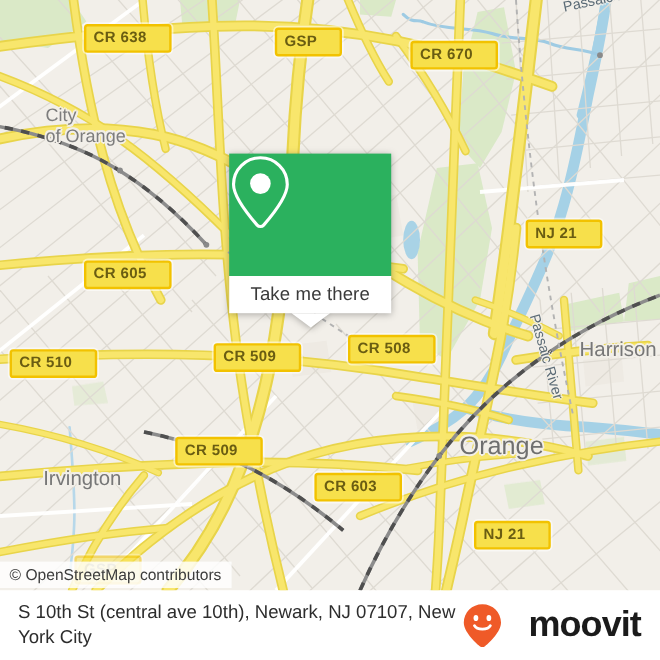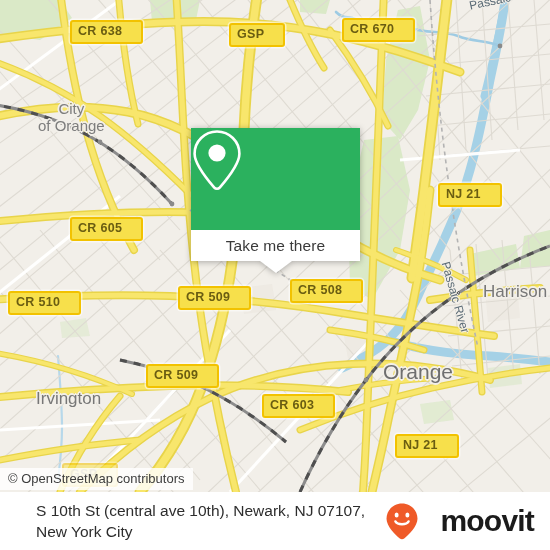--- a/index.html
+++ b/index.html
@@ -53,21 +53,21 @@
     box-shadow:0 0 0 1.5px rgba(255,255,255,.55);
     white-space:nowrap;
     letter-spacing:.3px;
   }
   .shield.dim{opacity:.55;}
 
   
   #popup{
     position:absolute;
     left:191px;top:128px;
-    width:169px;
+    width:135px;
     filter:drop-shadow(0 1px 3px rgba(0,0,0,.30));
   }
   #popup-top{
     height:102px;
     background:#2bb15e;
     display:flex;align-items:center;justify-content:center;
   }
   #popup-pin{display:block;}
   #popup-bottom{
     height:31px;
@@ -98,21 +98,21 @@
     white-space:nowrap;
   }
 
   
   #footer{
     position:absolute;left:0;top:492px;
     width:550px;height:58px;
     background:#ffffff;
     display:flex;align-items:center;
     box-sizing:border-box;
-    padding:0 10px 0 36px;
+    padding:0 10px 0 15px;
   }
   #footer-address{
     flex:1 1 auto;
     font-size:15.5px;
     line-height:21px;
     color:#2d2d2d;
     padding-right:6px;
     max-width:390px;
   }
   #footer-brand{
@@ -371,38 +371,38 @@
           <circle cx="100" cy="142" r="2.4"></circle>
           <circle cx="172" cy="204" r="2.4"></circle>
           <circle cx="454" cy="296" r="2.4"></circle>
           <circle cx="366" cy="380" r="2.4"></circle>
           <circle cx="500" cy="46" r="2.4"></circle>
         </g>
 
       </g>
     </svg>
 
-    <div class="place-label city-sm" style="left:38px;top:100px;text-align:center;">
+    <div class="place-label city-sm" style="left:38px;top:88px;">
       <div>City</div>
       <div>of Orange</div>
     </div>
 
     <div class="place-label city-med" style="left:36px;top:389px;">Irvington</div>
 
     <div class="place-label city-big" style="left:383px;top:360px;">Orange</div>
 
     <div class="place-label city-med" style="left:483px;top:282px;">Harrison</div>
 
     <div class="water-label" style="left:468px;top:-1px;transform:rotate(-12deg);transform-origin:left top;">Passaic River</div>
 
     <div class="water-label" style="left:452px;top:260px;transform:rotate(74deg);transform-origin:left top;">Passaic River</div>
 
     <div class="shield" style="left:70px;top:20px;">CR 638</div>
     <div class="shield" style="left:229px;top:23px;">GSP</div>
-    <div class="shield" style="left:342px;top:18px;">CR 670</div>
+    <div class="shield" style="left:342px;top:34px;">CR 670</div>
     <div class="shield" style="left:70px;top:217px;">CR 605</div>
     <div class="shield" style="left:438px;top:183px;">NJ 21</div>
     <div class="shield" style="left:8px;top:291px;">CR 510</div>
     <div class="shield" style="left:178px;top:286px;">CR 509</div>
     <div class="shield" style="left:290px;top:279px;">CR 508</div>
     <div class="shield" style="left:146px;top:364px;">CR 509</div>
     <div class="shield" style="left:262px;top:394px;">CR 603</div>
     <div class="shield" style="left:395px;top:434px;">NJ 21</div>
     <div class="shield dim" style="left:62px;top:463px;">GSP</div>
 

